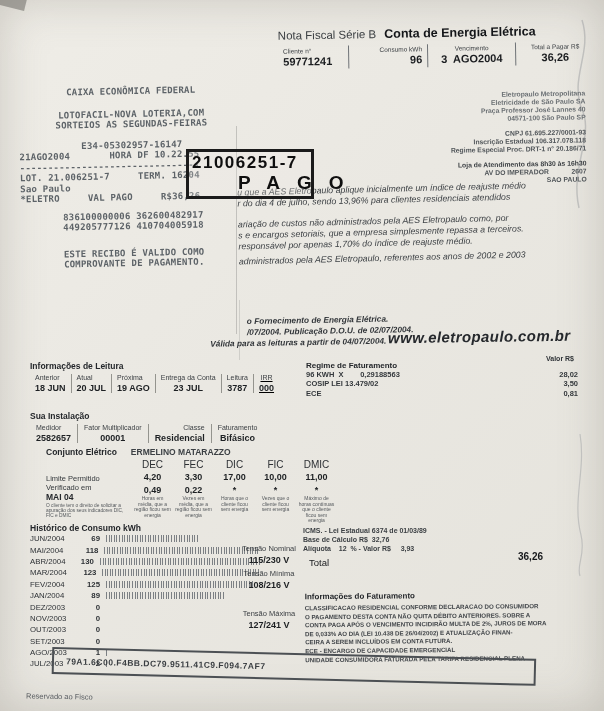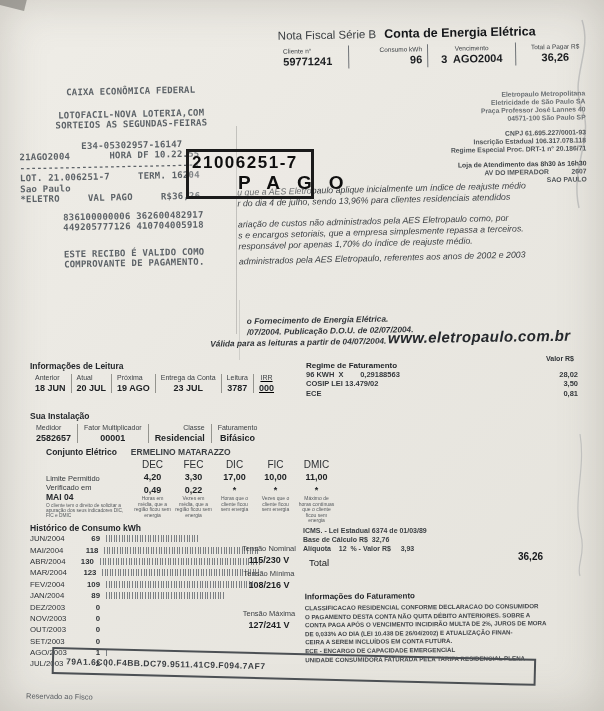--- a/index.html
+++ b/index.html
@@ -367,21 +367,21 @@
         <span class="hs-val">130</span>
         <span class="hs-bar" style="width: 175.5px;"></span>
       </div>
     <div class="hs-row">
         <span class="hs-month">MAR/2004</span>
         <span class="hs-val">123</span>
         <span class="hs-bar" style="width: 166.05px;"></span>
       </div>
     <div class="hs-row">
         <span class="hs-month">FEV/2004</span>
-        <span class="hs-val">109</span>
+        <span class="hs-val">125</span>
         <span class="hs-bar" style="width: 147.15px;"></span>
       </div>
     <div class="hs-row">
         <span class="hs-month">JAN/2004</span>
         <span class="hs-val">89</span>
         <span class="hs-bar" style="width: 120.15px;"></span>
       </div>
     <div class="hs-row">
         <span class="hs-month">DEZ/2003</span>
         <span class="hs-val">0</span>

